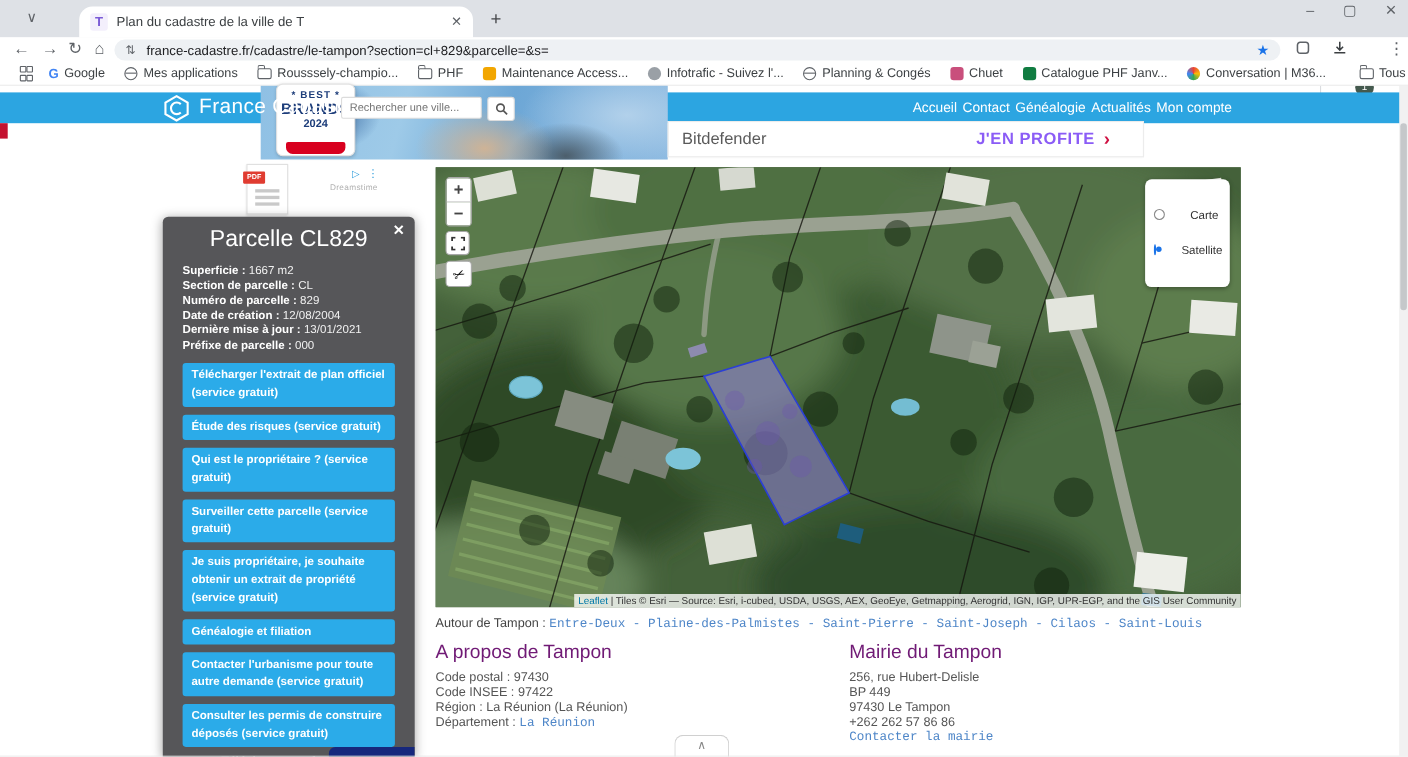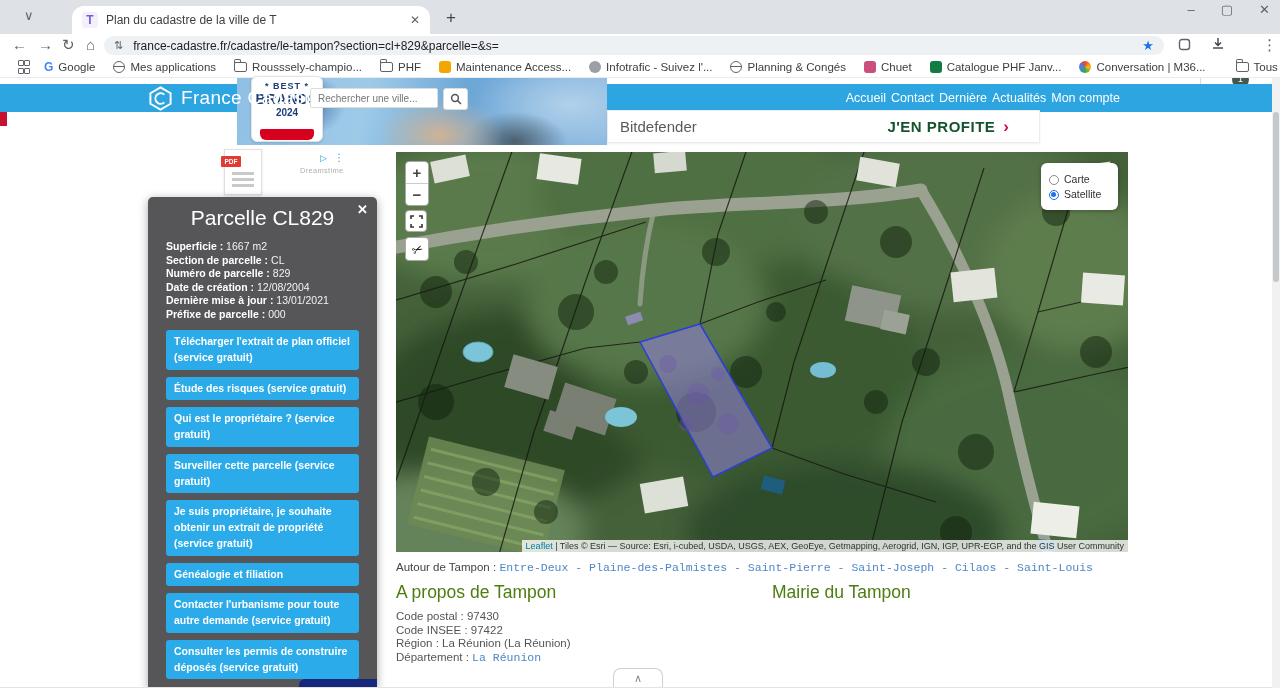--- a/index.html
+++ b/index.html
@@ -61,21 +61,21 @@
       linear-gradient(105deg,#8fc0e4 0%,#9ecae8 35%,#6da7d6 60%,#8ab8e0 100%);}
   .ad-badge{position:absolute;left:251px;top:76px;width:70px;height:64px;background:#fff;border:1px solid #e3e3e3;
             border-radius:6px;z-index:21;text-align:center;box-shadow:0 1px 3px rgba(0,0,0,.15);}
   .ab1{font-size:9px;font-weight:bold;color:#1d3d7a;letter-spacing:1px;margin-top:4px;}
   .ab2{font-size:14px;font-weight:bold;color:#1d3d7a;letter-spacing:.5px;}
   .ab3{font-size:10px;font-weight:bold;color:#1d3d7a;}
   .ab-red{position:absolute;left:8px;right:8px;bottom:1px;height:11px;background:#d8001f;border-radius:2px 2px 6px 6px;}
   .ad-strip{position:absolute;left:607px;top:110px;width:433px;height:33px;background:#fff;z-index:22;
             border:1px solid #ececec;box-sizing:border-box;display:flex;align-items:center;box-shadow:0 1px 2px rgba(0,0,0,.06);}
   .ad-brand{font-size:15px;color:#5a5a5a;margin-left:12px;flex:1;}
-  .ad-cta{font-size:15px;font-weight:bold;color:#14532d;letter-spacing:.5px;margin-right:8px;text-align:right;}
+  .ad-cta{font-size:15px;font-weight:bold;color:#8b5cf6;letter-spacing:.5px;margin-right:8px;text-align:right;}
   .ad-cta-ch{font-size:17px;font-weight:bold;color:#cf1142;margin-right:30px;}
 
   
   .dt-ad{position:absolute;left:148px;top:145px;width:248px;height:52px;background:#fff;}
   .pdf-page{position:absolute;left:76px;top:4px;width:36px;height:44px;background:#fff;border:1px solid #e0e0e0;box-shadow:0 1px 2px rgba(0,0,0,.12);}
   .pdf-tag{position:absolute;left:-4px;top:6px;width:20px;height:11px;background:#e03c31;color:#fff;font-size:6.5px;
            font-weight:bold;text-align:center;line-height:11px;border-radius:1px;}
   .pdf-line{position:absolute;left:7px;width:22px;height:2.5px;background:#c9c9c9;}
   .dt-play{position:absolute;left:172px;top:8px;color:#2d9cdb;font-size:9px;}
   .dt-dots{position:absolute;left:186px;top:7px;color:#2d9cdb;font-size:10px;}
@@ -97,33 +97,33 @@
 
   
   .map{position:absolute;left:396px;top:152px;width:732px;height:400px;overflow:hidden;background:#44613a;}
   .zoomctl{position:absolute;left:9px;top:9px;width:22px;border:1px solid #a8a8a8;border-radius:4px;overflow:hidden;z-index:5;}
   .zbtn{width:22px;height:21px;background:#fff;color:#444;font-size:15px;font-weight:bold;text-align:center;line-height:21px;}
   .zbtn:first-child{border-bottom:1px solid #ccc;}
   .sqbtn{position:absolute;left:9px;width:22px;height:22px;background:#fff;border:1px solid #a8a8a8;border-radius:4px;
          display:flex;align-items:center;justify-content:center;z-index:5;box-sizing:border-box;}
   .layersctl{position:absolute;right:10px;top:11px;width:62px;background:#fff;border-radius:6px;
              box-shadow:0 1px 4px rgba(0,0,0,.3);padding:7px 7px 7px 8px;z-index:5;}
-  .lrow{display:flex;align-items:flex-end;gap:5px;margin:3px 0;}
+  .lrow{display:flex;align-items:flex-start;gap:23px;margin:20px 0;}
   .radio{width:10px;height:10px;border:1.4px solid #8a8a8a;border-radius:50%;box-sizing:border-box;position:relative;}
   .radio.on{border-color:#1a73e8;}
   .radio.on:after{content:"";position:absolute;left:1.2px;top:1.2px;width:5px;height:5px;border-radius:50%;background:#1a73e8;}
   .lrow span{font-size:10.5px;color:#333;}
   .attrib{position:absolute;right:0;bottom:0;background:rgba(255,255,255,.78);font-size:9px;color:#333;
           padding:1px 4px;white-space:nowrap;z-index:5;}
   .attrib .lf{color:#0078A8;}
 
   
   .autour{position:absolute;left:396px;top:561px;font-size:11.5px;color:#444;}
   .autour a, .blue{color:#4e86c8;text-decoration:none;font-family:Liberation Mono, monospace;}
-  .h2{position:absolute;font-size:17.5px;color:#4d7c0f;}
+  .h2{position:absolute;font-size:17.5px;color:#701a75;}
   .infoline{font-size:11.5px;color:#555;line-height:13.5px;}
   .mairie-lines{position:absolute;left:772px;top:610px;}
   .about-lines{position:absolute;left:396px;top:610px;}
   .scrolltop{position:absolute;left:613px;top:668px;width:48px;height:20px;background:#fff;border:1px solid #d0d0d0;
              border-bottom:none;border-radius:8px 8px 0 0;text-align:center;color:#888;font-size:11px;line-height:18px;}
   .scrollbar{position:absolute;right:0;top:78px;width:8px;height:610px;background:#f1f1f1;}
   .thumb{position:absolute;right:1px;top:34px;width:6px;height:170px;background:#c5c8ca;border-radius:3px;}
   .botline{position:absolute;left:0;top:687px;width:1280px;height:1px;background:#e3e3e3;}
 </style>
 </head>
@@ -240,21 +240,21 @@
   <input class="searchbox" placeholder="Rechercher une ville..." style="">
   <span class="searchbtn">
     <svg width="12" height="12" viewBox="0 0 12 12">
         <circle cx="5" cy="5" r="3.4" fill="none" stroke="#555" stroke-width="1.5"></circle>
         <path d="M7.6 7.6 L11 11" stroke="#555" stroke-width="1.5"></path>
       </svg>
   </span>
   <div class="main-nav">
     <span>Accueil</span>
     <span>Contact</span>
-    <span>Dernière</span>
+    <span>Généalogie</span>
     <span>Actualités</span>
     <span>Mon compte</span>
   </div>
   <div class="red-frag"></div>
 
   <div class="ad-photo"></div>
   <div class="ad-badge">
     <div class="ab1">* BEST *</div>
     <div class="ab2">BRANDS</div>
     <div class="ab3">2024</div>
@@ -443,20 +443,27 @@
 
   <div class="h2" style="left:396px;top:582px">A propos de Tampon</div>
   <div class="about-lines">
     <div class="infoline"><span>Code postal :</span> <span>97430</span></div>
     <div class="infoline"><span>Code INSEE :</span> <span>97422</span></div>
     <div class="infoline"><span>Région :</span> <span>La Réunion (La Réunion)</span></div>
     <div class="infoline"><span>Département :</span> <a class="blue">La Réunion</a></div>
   </div>
 
   <div class="h2" style="left:772px;top:582px">Mairie du Tampon</div>
+  <div class="mairie-lines">
+    <div class="infoline">256, rue Hubert-Delisle</div>
+    <div class="infoline">BP 449</div>
+    <div class="infoline">97430 Le Tampon</div>
+    <div class="infoline">+262 262 57 86 86</div>
+    <div class="infoline"><a class="blue">Contacter la mairie</a></div>
+  </div>
 
   <div class="scrolltop"><span>∧</span></div>
   <div class="botline"></div>
 
   <div class="scrollbar">
     <div class="thumb"></div>
   </div>
 
 </div>
 

